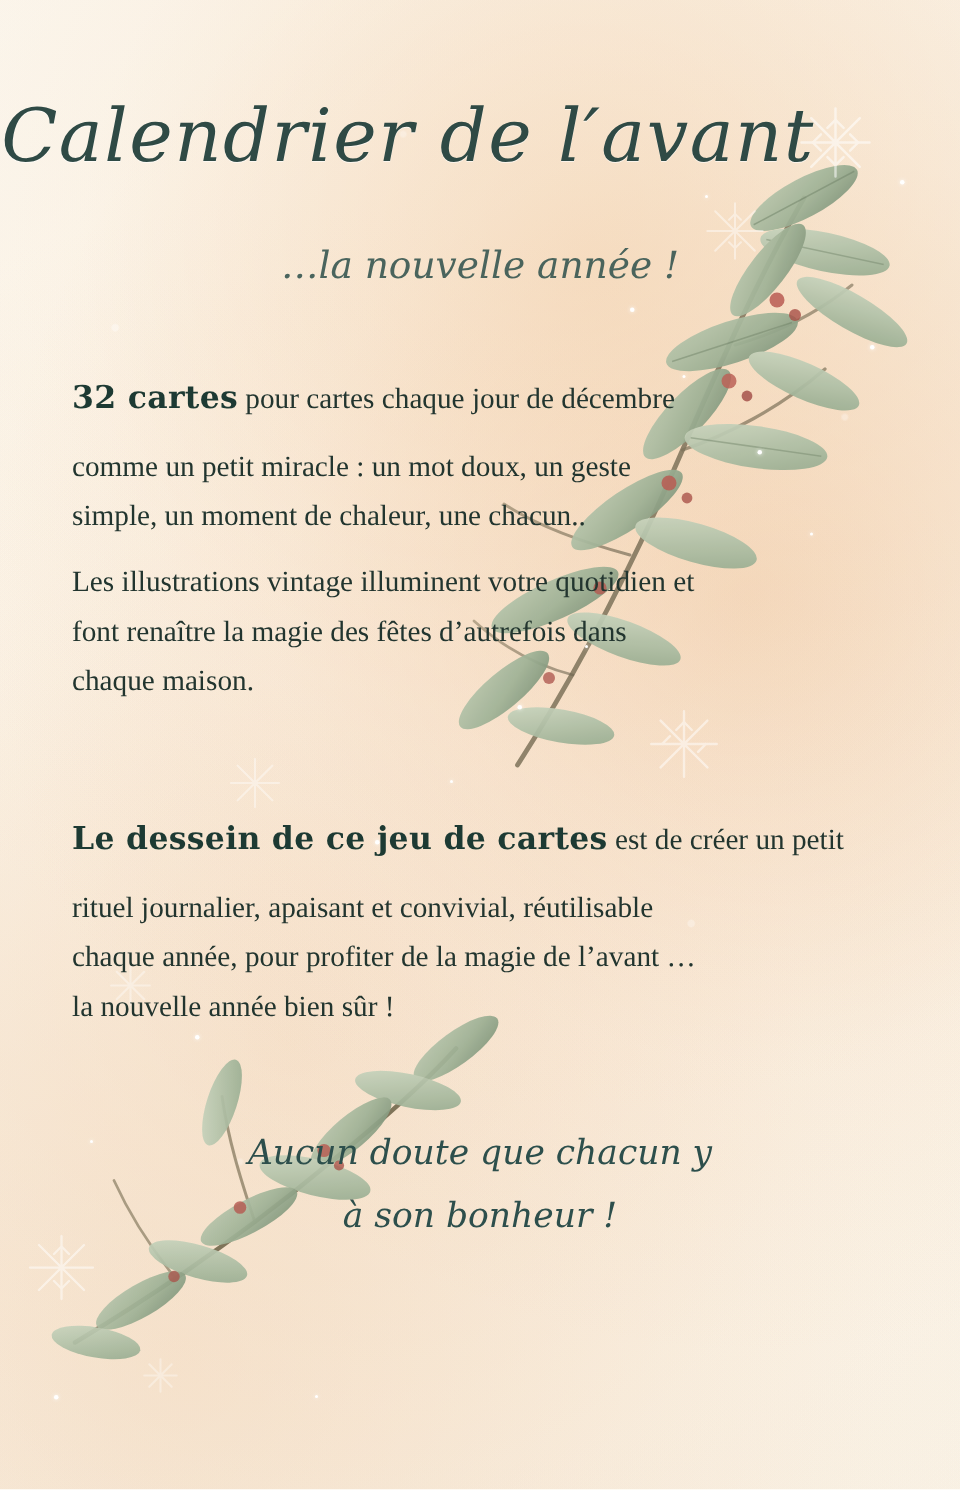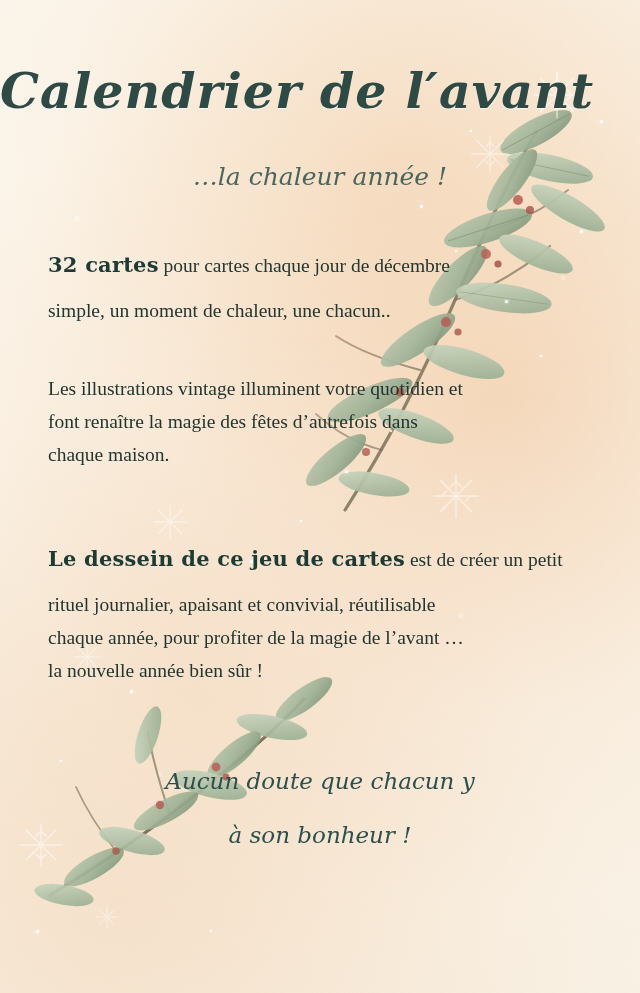--- a/index.html
+++ b/index.html
@@ -76,21 +76,21 @@
   }
 
   .title {
     position: absolute;
     top: 62px;
     left: 0;
     width: 544px;
     text-align: center;
     font-family: "DejaVu Serif", serif;
     font-style: italic;
-    font-weight: 700;
+    font-weight: 400;
     font-size: 49px;
     letter-spacing: 1px;
     color: #2f4a45;
     text-shadow: 0 1px 0 rgba(255,255,255,0.6);
     white-space: nowrap;
   }
 
   .subtitle {
     position: absolute;
     top: 162px;
@@ -130,21 +130,21 @@
     top: 748px;
     left: 0;
     width: 640px;
     text-align: center;
     font-family: "DejaVu Serif", serif;
     font-style: italic;
     font-size: 23px;
     line-height: 42px;
     color: #2d4f4c;
   }
-  .closing div { white-space: nowrap; margin-top: 12px; }
+  .closing div { white-space: nowrap; }
 </style>
 </head>
 <body>
 
 <div class="page">
 
   <div class="bg-base"></div>
   <div class="bg-grain"></div>
 
   <svg class="deco deco-top-branch" viewBox="0 0 400 520" xmlns="http://www.w3.org/2000/svg">
@@ -331,27 +331,28 @@
     <span style="left:60px;top:760px;width:2px;height:2px;"></span>
     <span style="left:36px;top:930px;width:3px;height:3px;"></span>
     <span style="left:210px;top:930px;width:2px;height:2px;"></span>
     <span style="left:470px;top:130px;width:2px;height:2px;"></span>
     <span style="left:600px;top:120px;width:3px;height:3px;"></span>
   </div>
 
   <div class="content">
 
     <div class="title">Calendrier de l′avant</div>
-    <div class="subtitle">…la chaleur année !</div>
+    <div class="subtitle">…la nouvelle année !</div>
 
     <div class="body-block block-1">
       <div>
         <span class="lead">32 cartes</span><span> pour cartes chaque jour de décembre</span>
       </div>
       <div style="height:12px"></div>
+      <div>comme un petit miracle : un mot doux, un geste</div>
       <div>simple, un moment de chaleur, une chacun..</div>
     </div>
 
     <div class="body-block block-2">
       <div>Les illustrations vintage illuminent votre quotidien et</div>
       <div>font renaître la magie des fêtes d’autrefois dans</div>
       <div>chaque maison.</div>
     </div>
 
     <div class="body-block block-3">

